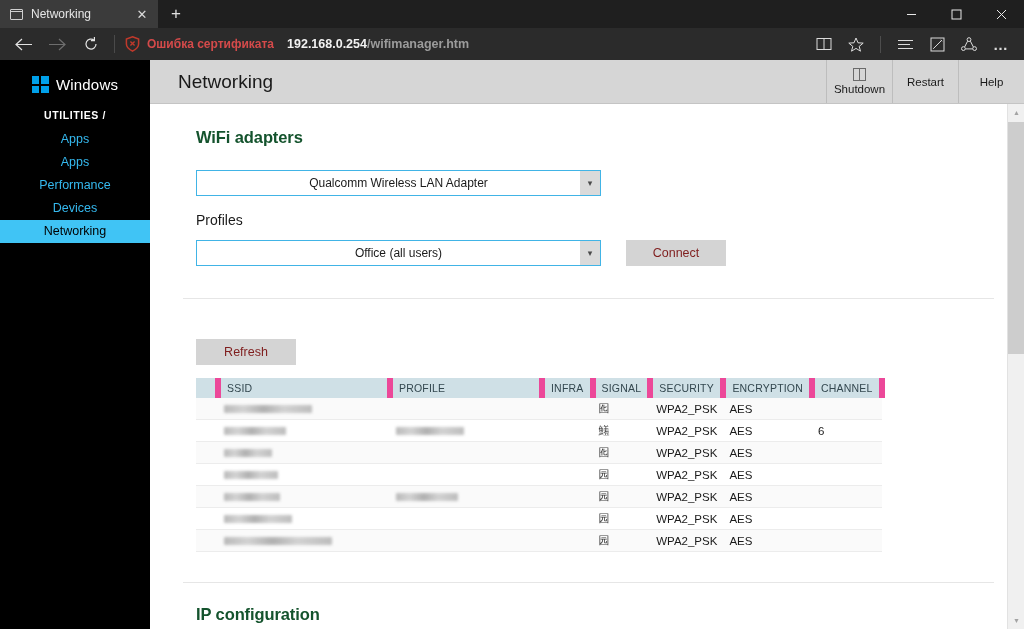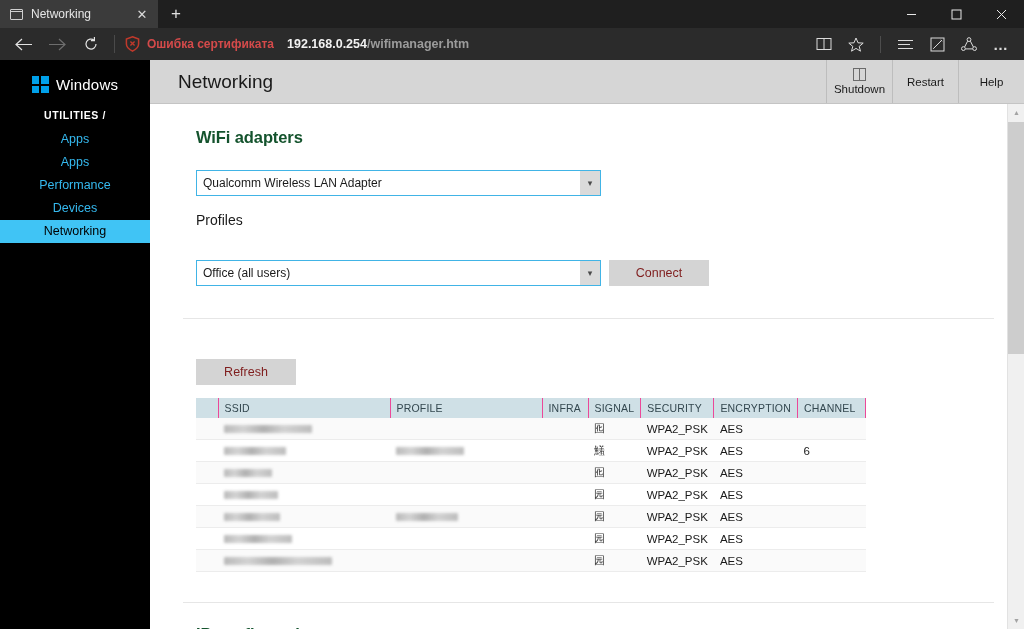--- a/index.html
+++ b/index.html
@@ -123,42 +123,42 @@
   .appbody { flex: 1; position: relative; overflow: hidden; background: #fff; }
   .appbody-inner { padding: 0 0 0 0; }
 
   .section { padding: 0 30px 0 46px; }
   .sec-title { font-size: 16.5px; font-weight: bold; color: #14532d; letter-spacing: -.1px; }
   .divider { height:1px; background:#e6e6e6; margin: 0 30px 0 33px; }
 
   select.combo {
     width: 405px; height: 26px; border: 1px solid #41b4e6; background: #fff;
     font-size: 12px; font-family: "Liberation Sans", sans-serif; color: #1a1a1a;
-    padding: 0 6px; -webkit-appearance: none; appearance: none; outline: none;
+    padding: 0 6px; -webkit-appearance: none; appearance: none; outline: none; text-align: center;
   }
   .combo-wrap { position: relative; display: inline-block; }
   .combo-arrow {
     position: absolute; right: 1px; top: 1px; width: 20px; height: 24px;
     background: #dadada; display: flex; align-items: center; justify-content: center;
     pointer-events: none; color: #4a4a4a; font-size: 9px;
   }
   .fieldlabel { font-size: 14px; color: #1a1a1a; }
 
   .btn {
     background: #d4d4d4; border: 1px solid #d4d4d4; color: #7f1d1d;
     font-size: 12.5px; font-family: "Liberation Sans", sans-serif;
     height: 26px; min-width: 100px; padding: 0 12px; cursor: default;
   }
 
   
   table.nets { border-collapse: collapse; font-size: 11.5px; color: #1a1a1a; }
   table.nets thead th {
     background: #cfe0e6; color: #33474f; font-weight: normal; text-align: left;
     padding: 4px 6px; font-size: 10.5px; letter-spacing: .2px;
-    border-right: 1px solid #ec4899; white-space: nowrap;
+    border-right: 6px solid #ec4899; white-space: nowrap;
   }
   table.nets tbody td {
     padding: 4px 6px; border-bottom: 1px solid #ececec; height: 20px;
     vertical-align: middle; white-space: nowrap;
   }
   table.nets tbody tr:nth-child(odd) td { background: #fafafa; }
   table.nets tbody tr:nth-child(even) td { background: #fff; }
   .c-sel   { width: 22px; }
   .c-ssid  { width: 172px; }
   .c-prof  { width: 152px; }
@@ -341,21 +341,21 @@
               <select class="combo">
                 <option>Qualcomm Wireless LAN Adapter</option>
               </select>
               <span class="combo-arrow">▾</span>
             </span>
 
             <div style="height:16px;"></div>
             <div class="fieldlabel">Profiles</div>
 
             <div style="height:12px;"></div>
-            <div style="display:flex;align-items:center;gap:8px;margin-top:20px;">
+            <div style="display:flex;align-items:center;gap:25px;">
               <span class="combo-wrap">
                 <select class="combo">
                   <option>Office (all users)</option>
                 </select>
                 <span class="combo-arrow">▾</span>
               </span>
               <button class="btn">Connect</button>
             </div>
             <div style="height:32px;"></div>
           </div>

